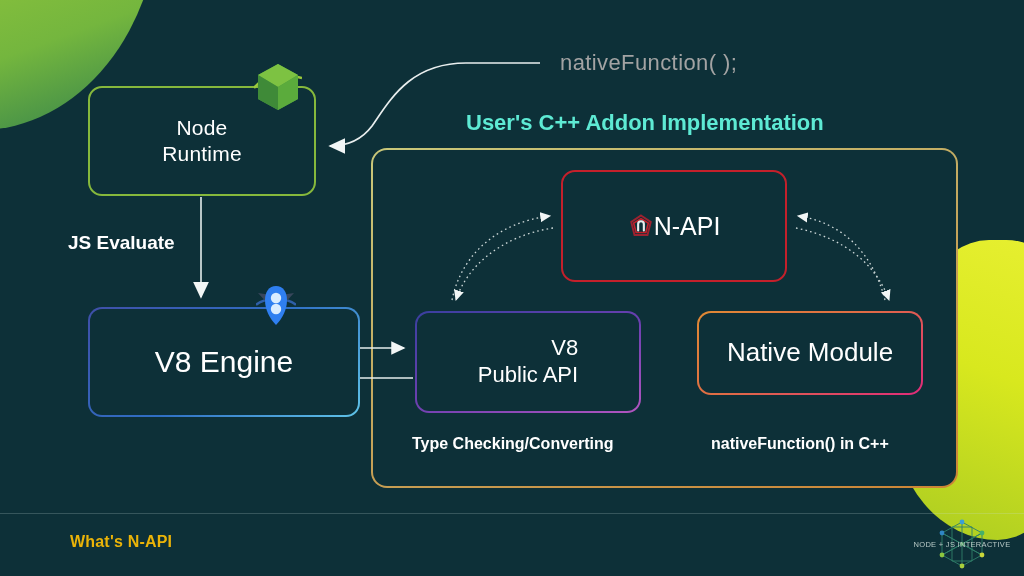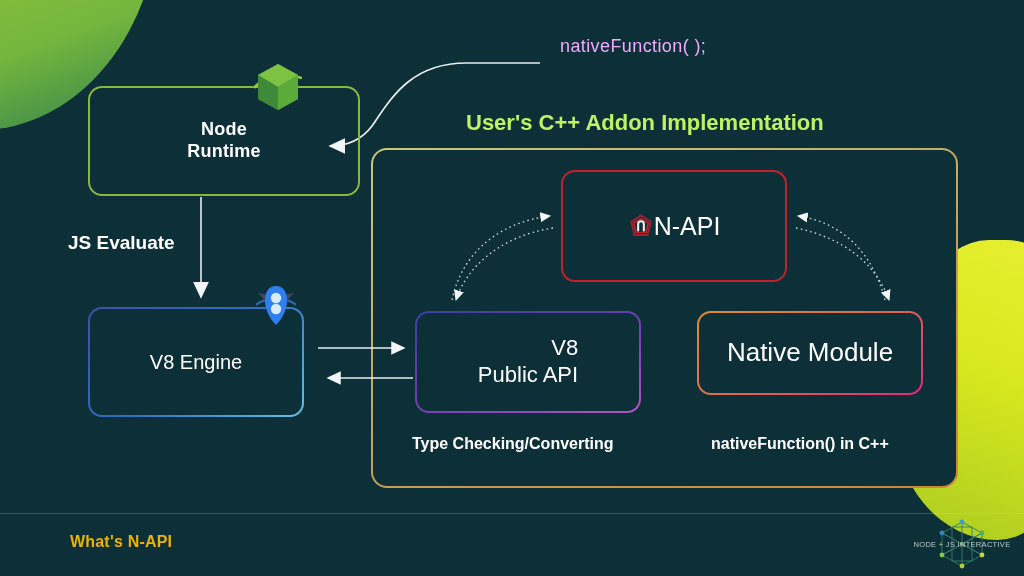--- a/index.html
+++ b/index.html
@@ -53,34 +53,34 @@
     align-items: center;
     justify-content: center;
     text-align: center;
     line-height: 1.22;
     background: transparent;
   }
   .node-label { white-space: pre-line; }
 
   
   #node-runtime {
-    left: 88px; top: 86px; width: 272px; height: 110px;
+    left: 88px; top: 86px; width: 228px; height: 110px;
     border: 2px solid #86b83c;
-    font-size: 18px; font-weight: 700;
+    font-size: 21px; font-weight: 400;
     letter-spacing: .2px;
   }
   
   #v8-engine {
-    left: 88px; top: 307px; width: 216px; height: 110px;
+    left: 88px; top: 307px; width: 272px; height: 110px;
     border: 2px solid transparent;
     border-radius: 14px;
     background:
       linear-gradient(#0d3038,#0d3038) padding-box,
       linear-gradient(140deg,#3f4fa8 0%, #2f6fc4 50%, #5fc3e8 100%) border-box;
-    font-size: 20px;
+    font-size: 30px;
   }
   
   #addon-container {
     position: absolute;
     left: 371px; top: 148px; width: 587px; height: 340px;
     box-sizing: border-box;
     border: 2px solid transparent;
     border-radius: 16px;
     background:
       linear-gradient(#0d3038,#0d3038) padding-box,
@@ -108,29 +108,29 @@
     border: 2px solid transparent;
     background:
       linear-gradient(#0d3038,#0d3038) padding-box,
       linear-gradient(150deg,#e08a34 0%, #e06c45 45%, #e02a7a 100%) border-box;
     font-size: 26px;
   }
 
   
   .free-text { position: absolute; white-space: nowrap; }
   #native-fn-call {
-    left: 560px; top: 36px;
-    color: #f0abfc;
-    font-size: 18px;
+    left: 560px; top: 50px;
+    color: #a3a3a3;
+    font-size: 22px;
     letter-spacing: .4px;
   }
   #addon-title {
     left: 466px; top: 110px;
     font-size: 22px; font-weight: 600;
-    color: #bef264;
+    color: #5eead4;
   }
   #js-evaluate {
     left: 53px; top: 232px;
     font-size: 19px; font-weight: 600; margin-left: 15px;
   }
   #caption-type-check {
     left: 412px; top: 435px;
     font-size: 16px; font-weight: 700;
   }
   #caption-native-fn {

